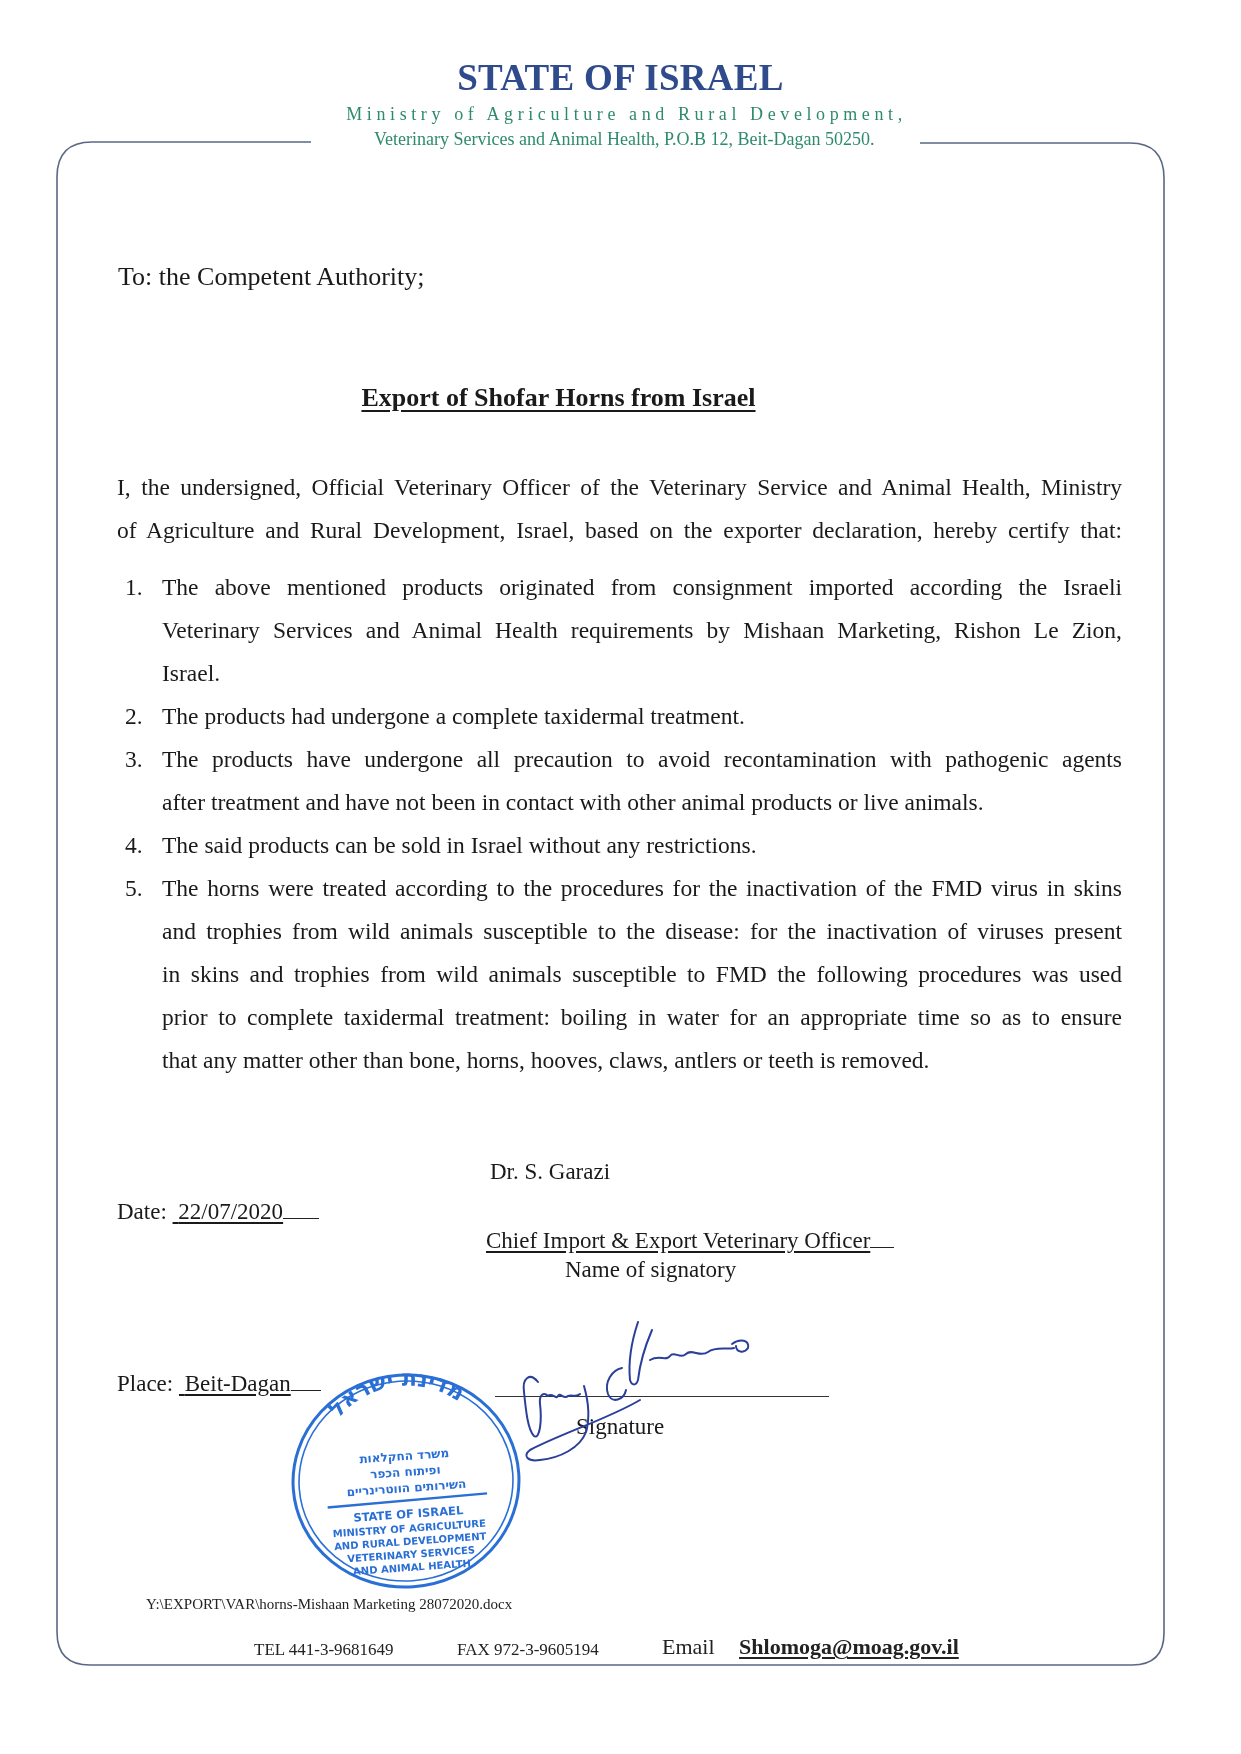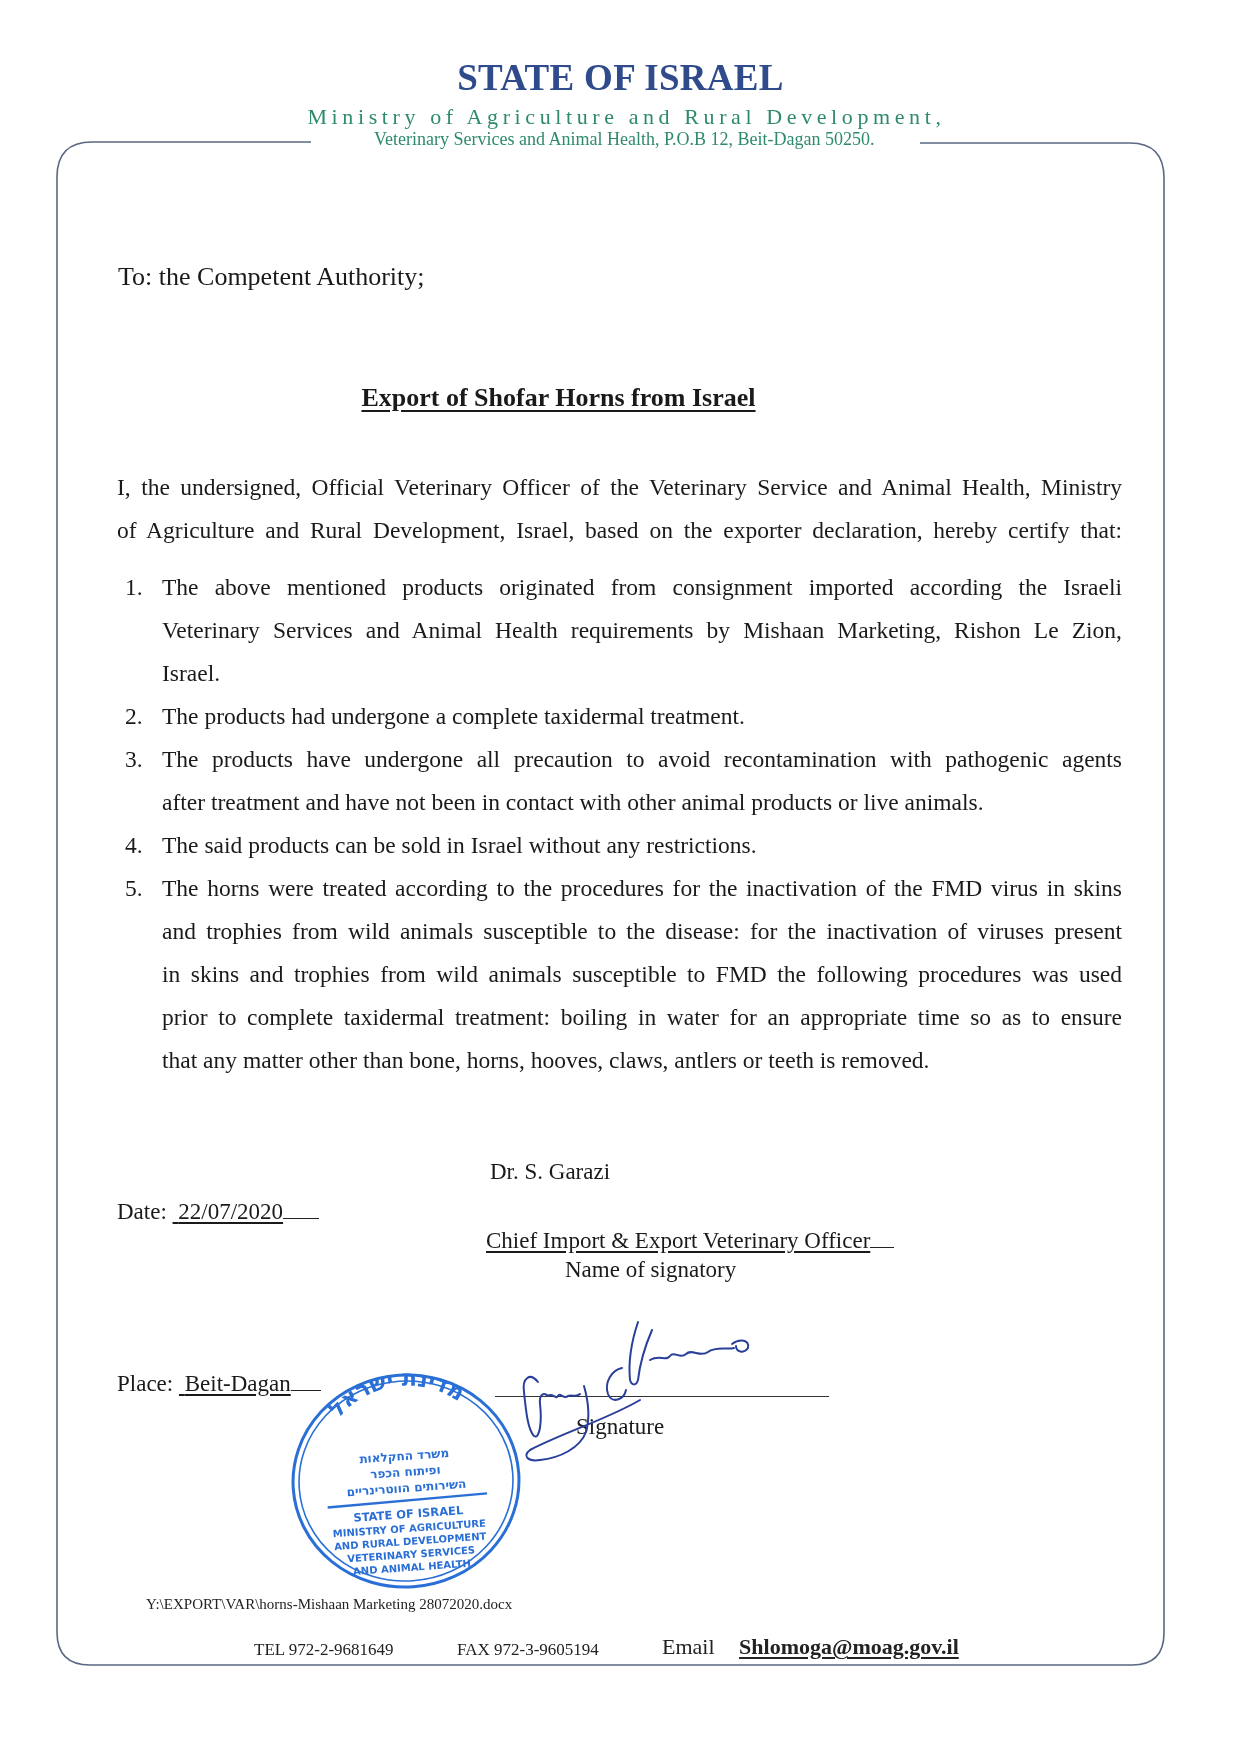--- a/index.html
+++ b/index.html
@@ -11,21 +11,21 @@
   }
   .abs { position: absolute; white-space: nowrap; }
 
   
   .lh-title {
     left: 0; width: 1241px; top: 56px; text-align: center;
     font-size: 37px; font-weight: bold; color: #2f4b8c; letter-spacing: 0.3px;
   }
   .lh-ministry {
     left: 0; width: 1241px; top: 104px; text-align: center;
-    font-size: 22px; color: #2e8a6e; letter-spacing: 4.6px;
+    font-size: 18px; color: #2e8a6e; letter-spacing: 4.6px;
     padding-left: 12px; box-sizing: border-box;
   }
   .lh-address {
     left: 326px; top: 129px; font-size: 18px; color: #2e8a6e; margin-left: 48px;
   }
 
   
   .frame-svg { position: absolute; left: 0; top: 0; }
 
   .body-text { font-size: 23.5px; line-height: 43px; color: #1a1a1a; }
@@ -159,18 +159,18 @@
       <text x="118" y="148" font-size="11.5" font-weight="bold">STATE OF ISRAEL</text>
       <text x="118" y="162" font-size="10" font-weight="bold">MINISTRY OF AGRICULTURE</text>
       <text x="118" y="175" font-size="10" font-weight="bold">AND RURAL DEVELOPMENT</text>
       <text x="118" y="188" font-size="10" font-weight="bold">VETERINARY SERVICES</text>
       <text x="118" y="201" font-size="10" font-weight="bold">AND ANIMAL HEALTH</text>
     </g>
   </g>
 </svg>
 
 <div class="abs filepath">Y:\EXPORT\VAR\horns-Mishaan Marketing 28072020.docx</div>
-<div class="abs footer" style="left:254px;">TEL 972-2-9681649</div>
+<div class="abs footer" style="left:254px;">TEL 441-3-9681649</div>
 <div class="abs footer" style="left:457px;">FAX 972-3-9605194</div>
 <div class="abs footer-email" style="left:662px;">
   <span>Email</span>
   <span class="uline" style="margin-left:19px;font-weight:bold;">Shlomoga@moag.gov.il</span>
 </div>
 
 </body></html>

